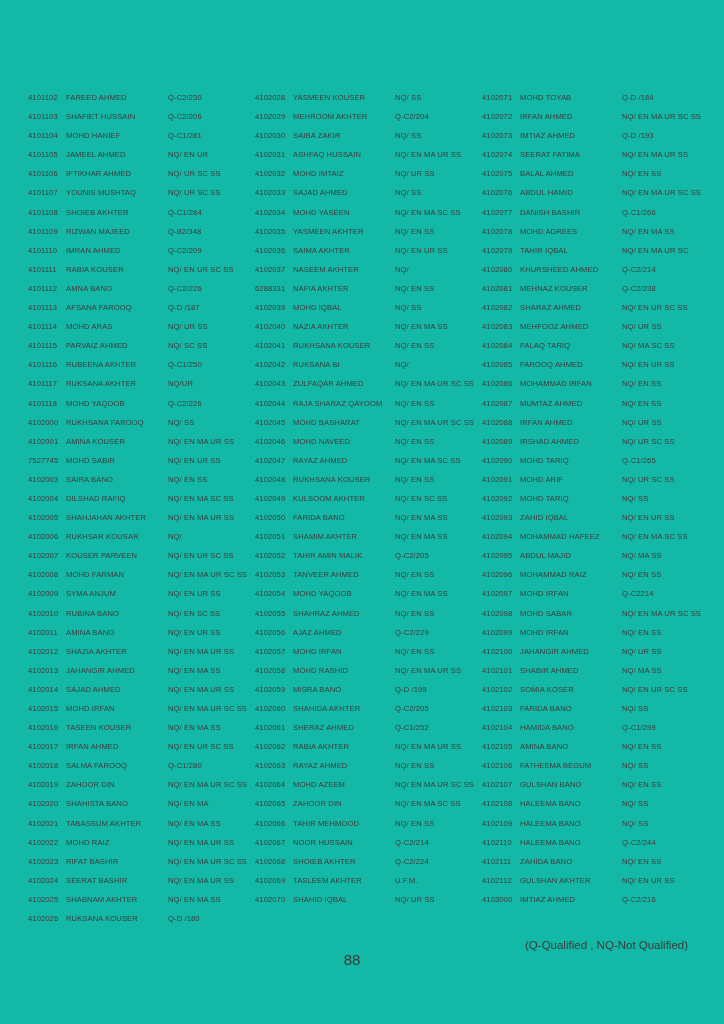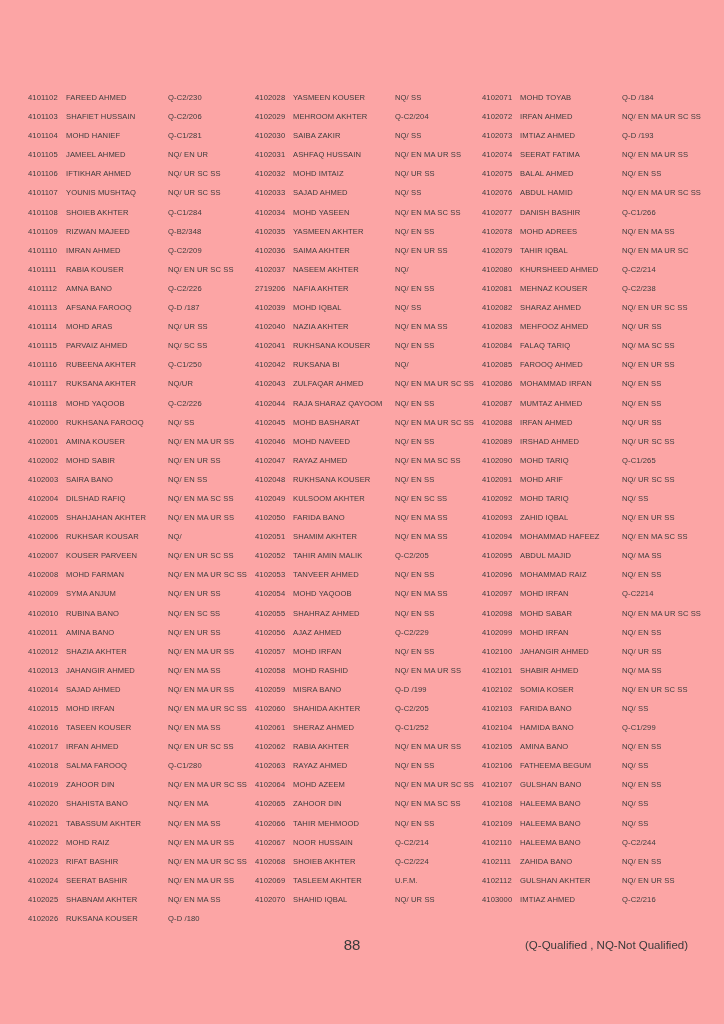--- a/index.html
+++ b/index.html
@@ -4,21 +4,21 @@
 <style>
   html, body {
     margin: 0;
     padding: 0;
     background: #ffffff;
   }
   .sheet {
     position: relative;
     width: 724px;
     height: 1024px;
-    background: #fca5a5;
+    background: #14b8a6;
     overflow: hidden;
     font-family: "Liberation Sans", sans-serif;
     color: #3c3c3c;
   }
   .grid {
     position: absolute;
     left: 28px;
     top: 93px;
     display: flex;
   }
@@ -41,21 +41,21 @@
     position: absolute;
     left: 0;
     top: 934px;
     width: 100%;
     height: 30px;
   }
   .pagenum {
     position: absolute;
     left: 0;
     right: 20px;
-    top: 2px;
+    top: 17px;
     text-align: center;
     font-size: 15px;
     color: #3a3a3a;
   }
   .legend {
     position: absolute;
     right: 36px;
     top: 5px;
     font-size: 11.5px;
     color: #3a3a3a;
@@ -156,21 +156,21 @@
           <span>4102000</span>
           <span>RUKHSANA FAROOQ</span>
           <span>NQ/ SS</span>
         </div>
         <div class="row">
           <span>4102001</span>
           <span>AMINA KOUSER</span>
           <span>NQ/ EN MA UR SS</span>
         </div>
         <div class="row">
-          <span>4102002</span>
+          <span>7527745</span>
           <span>MOHD SABIR</span>
           <span>NQ/ EN UR SS</span>
         </div>
         <div class="row">
           <span>4102003</span>
           <span>SAIRA BANO</span>
           <span>NQ/ EN SS</span>
         </div>
         <div class="row">
           <span>4102004</span>
@@ -333,21 +333,21 @@
           <span>4102036</span>
           <span>SAIMA AKHTER</span>
           <span>NQ/ EN UR SS</span>
         </div>
         <div class="row">
           <span>4102037</span>
           <span>NASEEM AKHTER</span>
           <span>NQ/</span>
         </div>
         <div class="row">
-          <span>2719206</span>
+          <span>6288331</span>
           <span>NAFIA AKHTER</span>
           <span>NQ/ EN SS</span>
         </div>
         <div class="row">
           <span>4102039</span>
           <span>MOHD IQBAL</span>
           <span>NQ/ SS</span>
         </div>
         <div class="row">
           <span>4102040</span>

